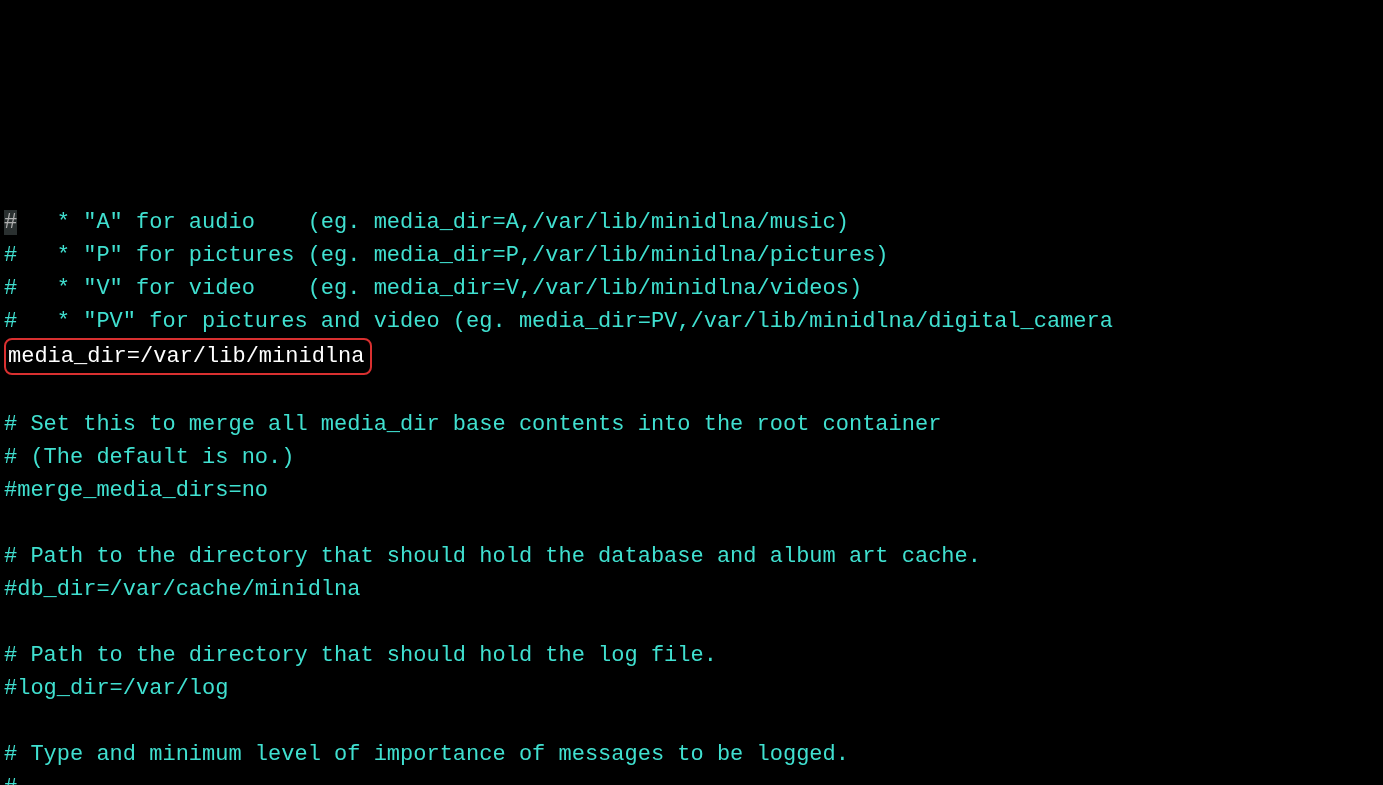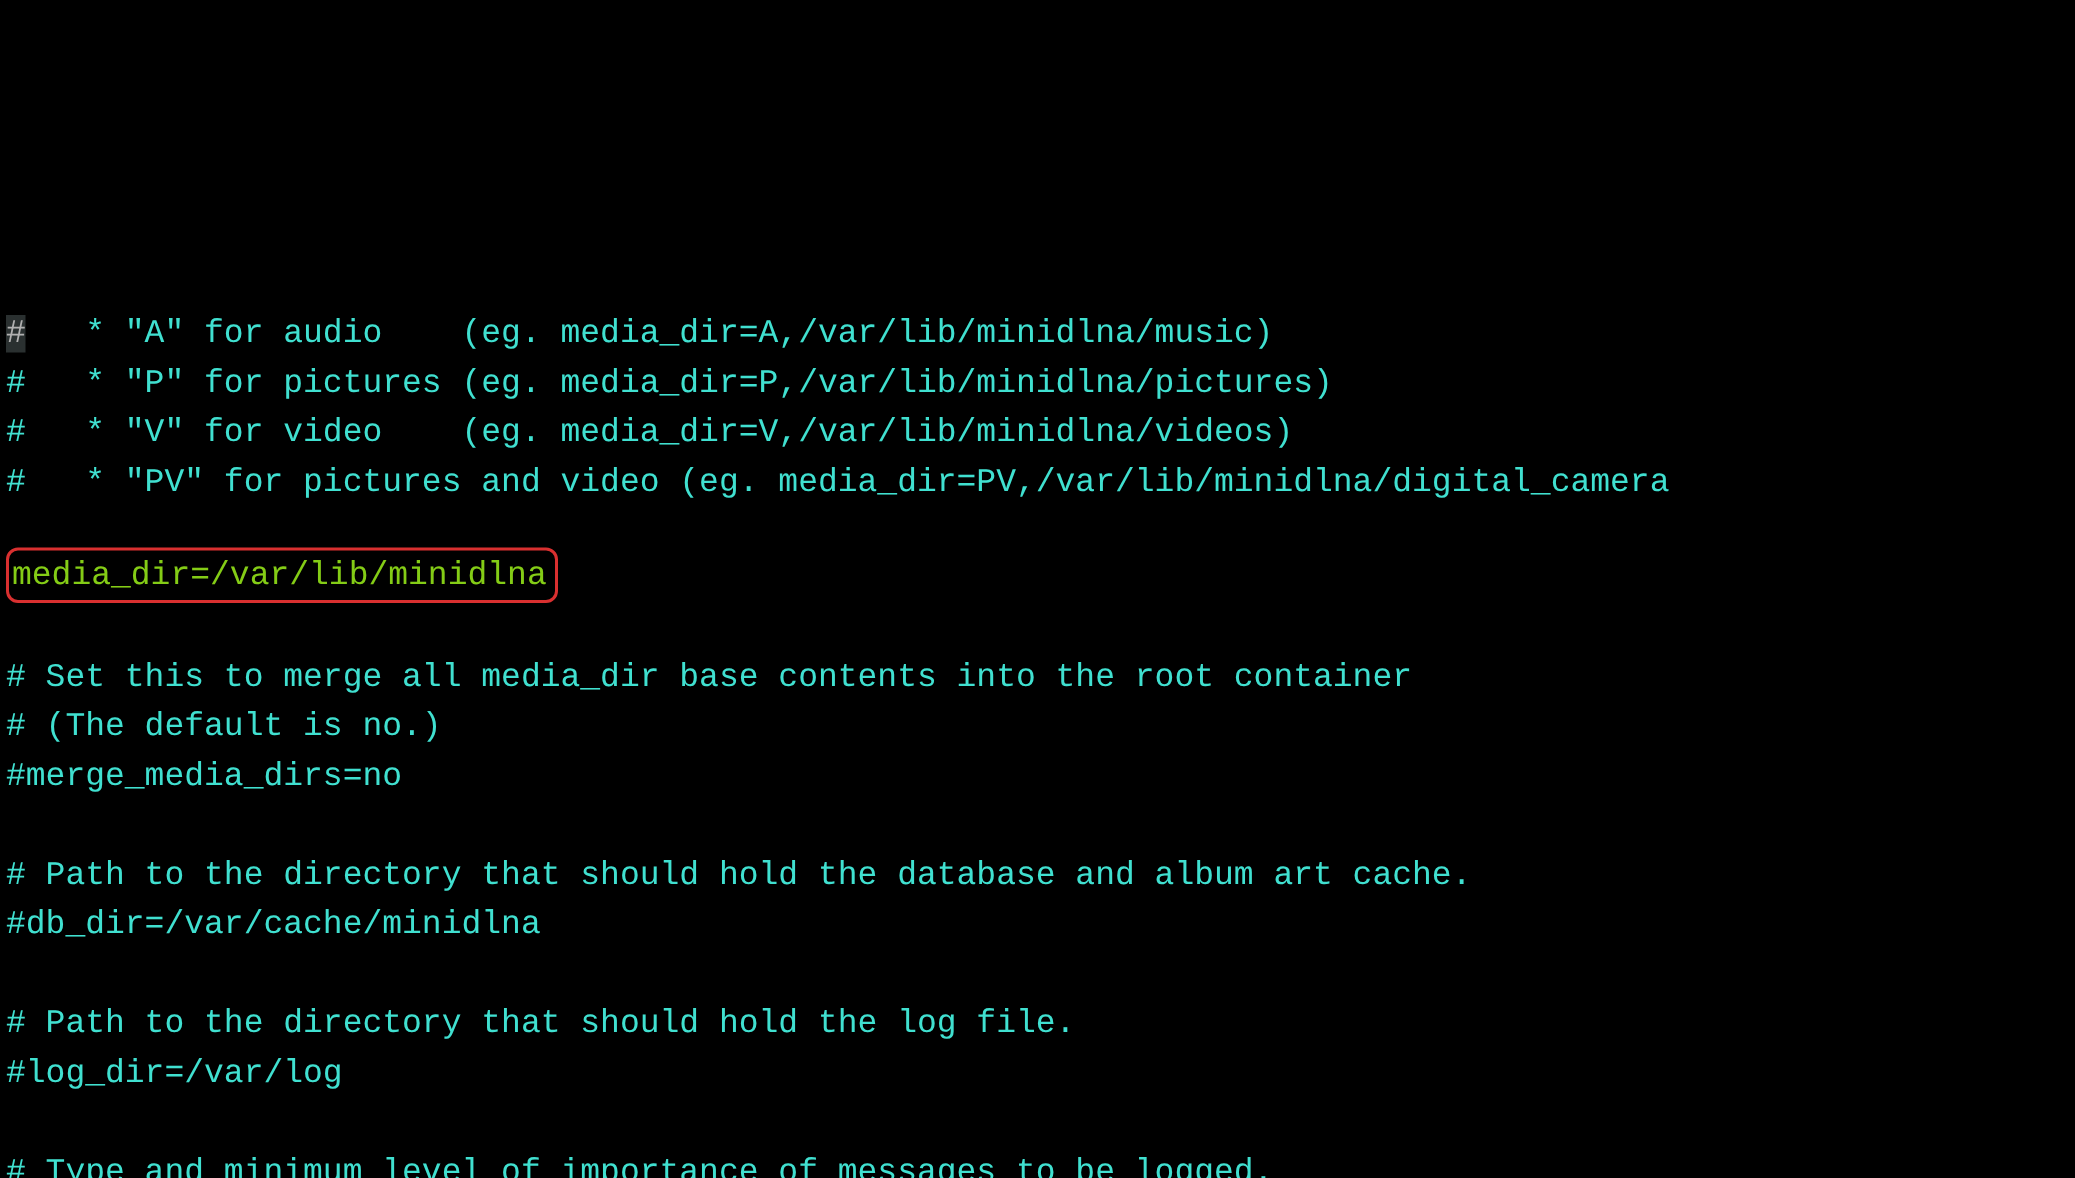--- a/index.html
+++ b/index.html
@@ -22,24 +22,23 @@
       height: 100%;
     }
     .line {
       display: block;
       padding-left: 4px;
     }
     .highlighted-box {
       display: inline-block;
       border: 2px solid #d93030;
       border-radius: 8px;
-      color: #84cc16;
+      color: #ffffff;
       padding: 0px 6px 0px 2px;
       margin-left: 0px;
-      margin-top: 27px;
     }
     .cursor-highlight {
       color: #b0b0b0;
       background-color: #2a3030;
     }
   </style>
 </head>
 <body>
 
 

